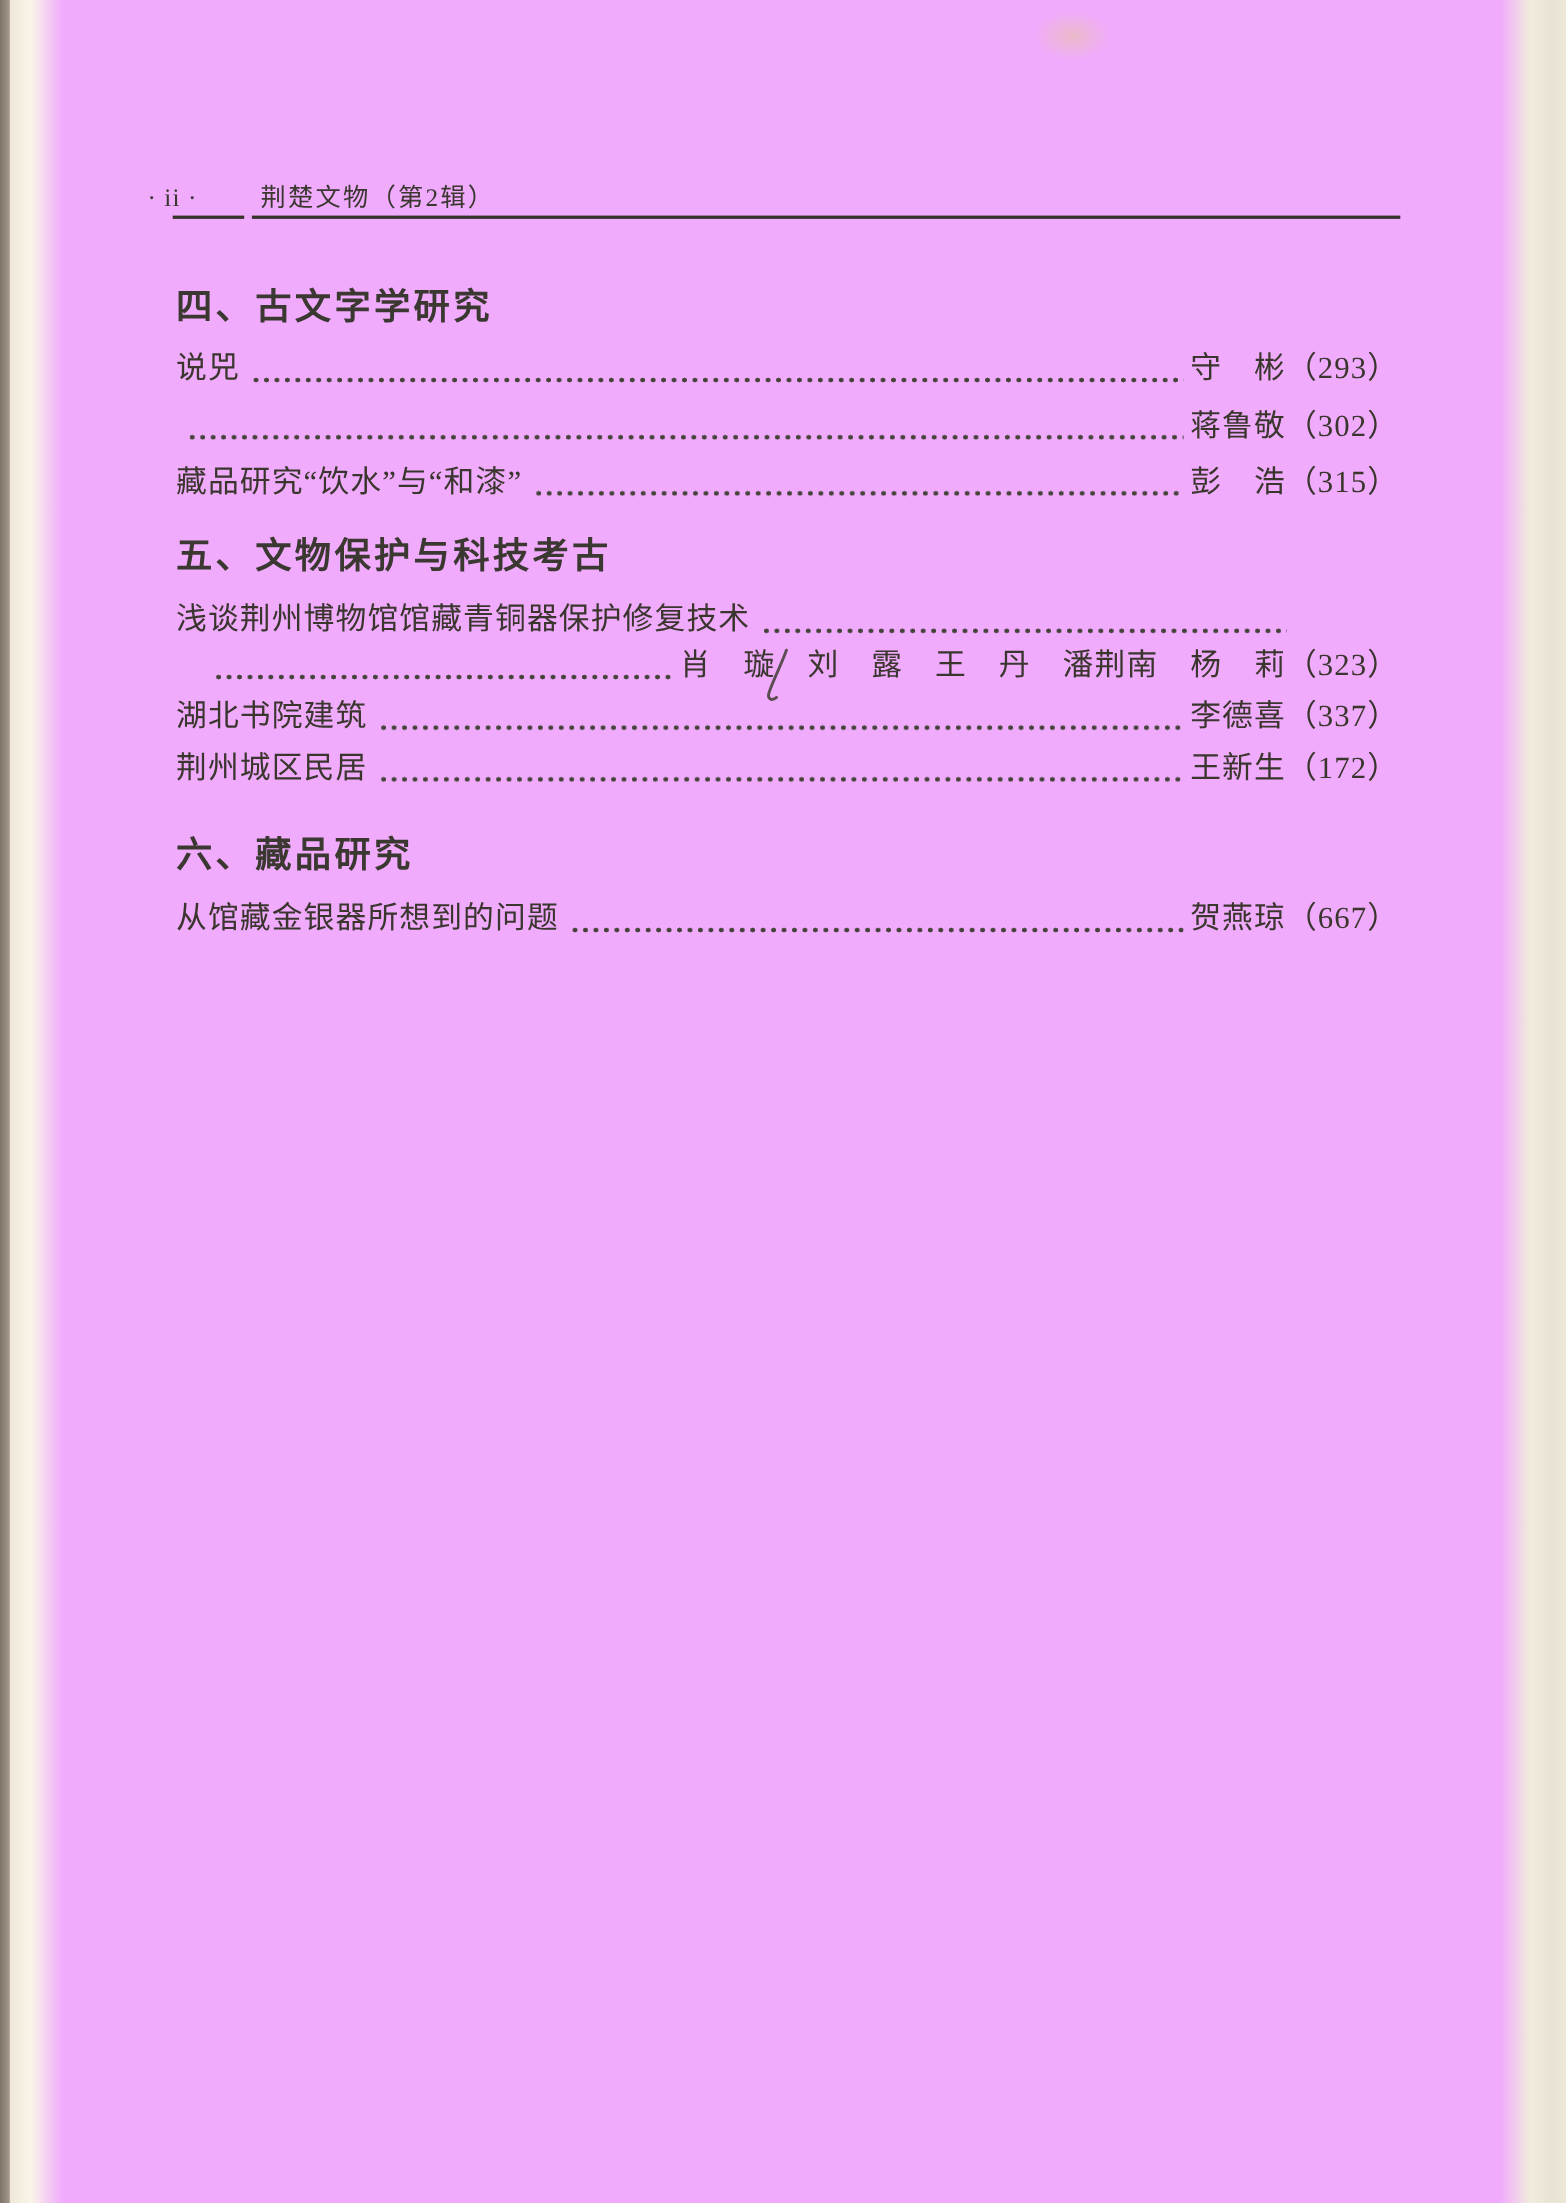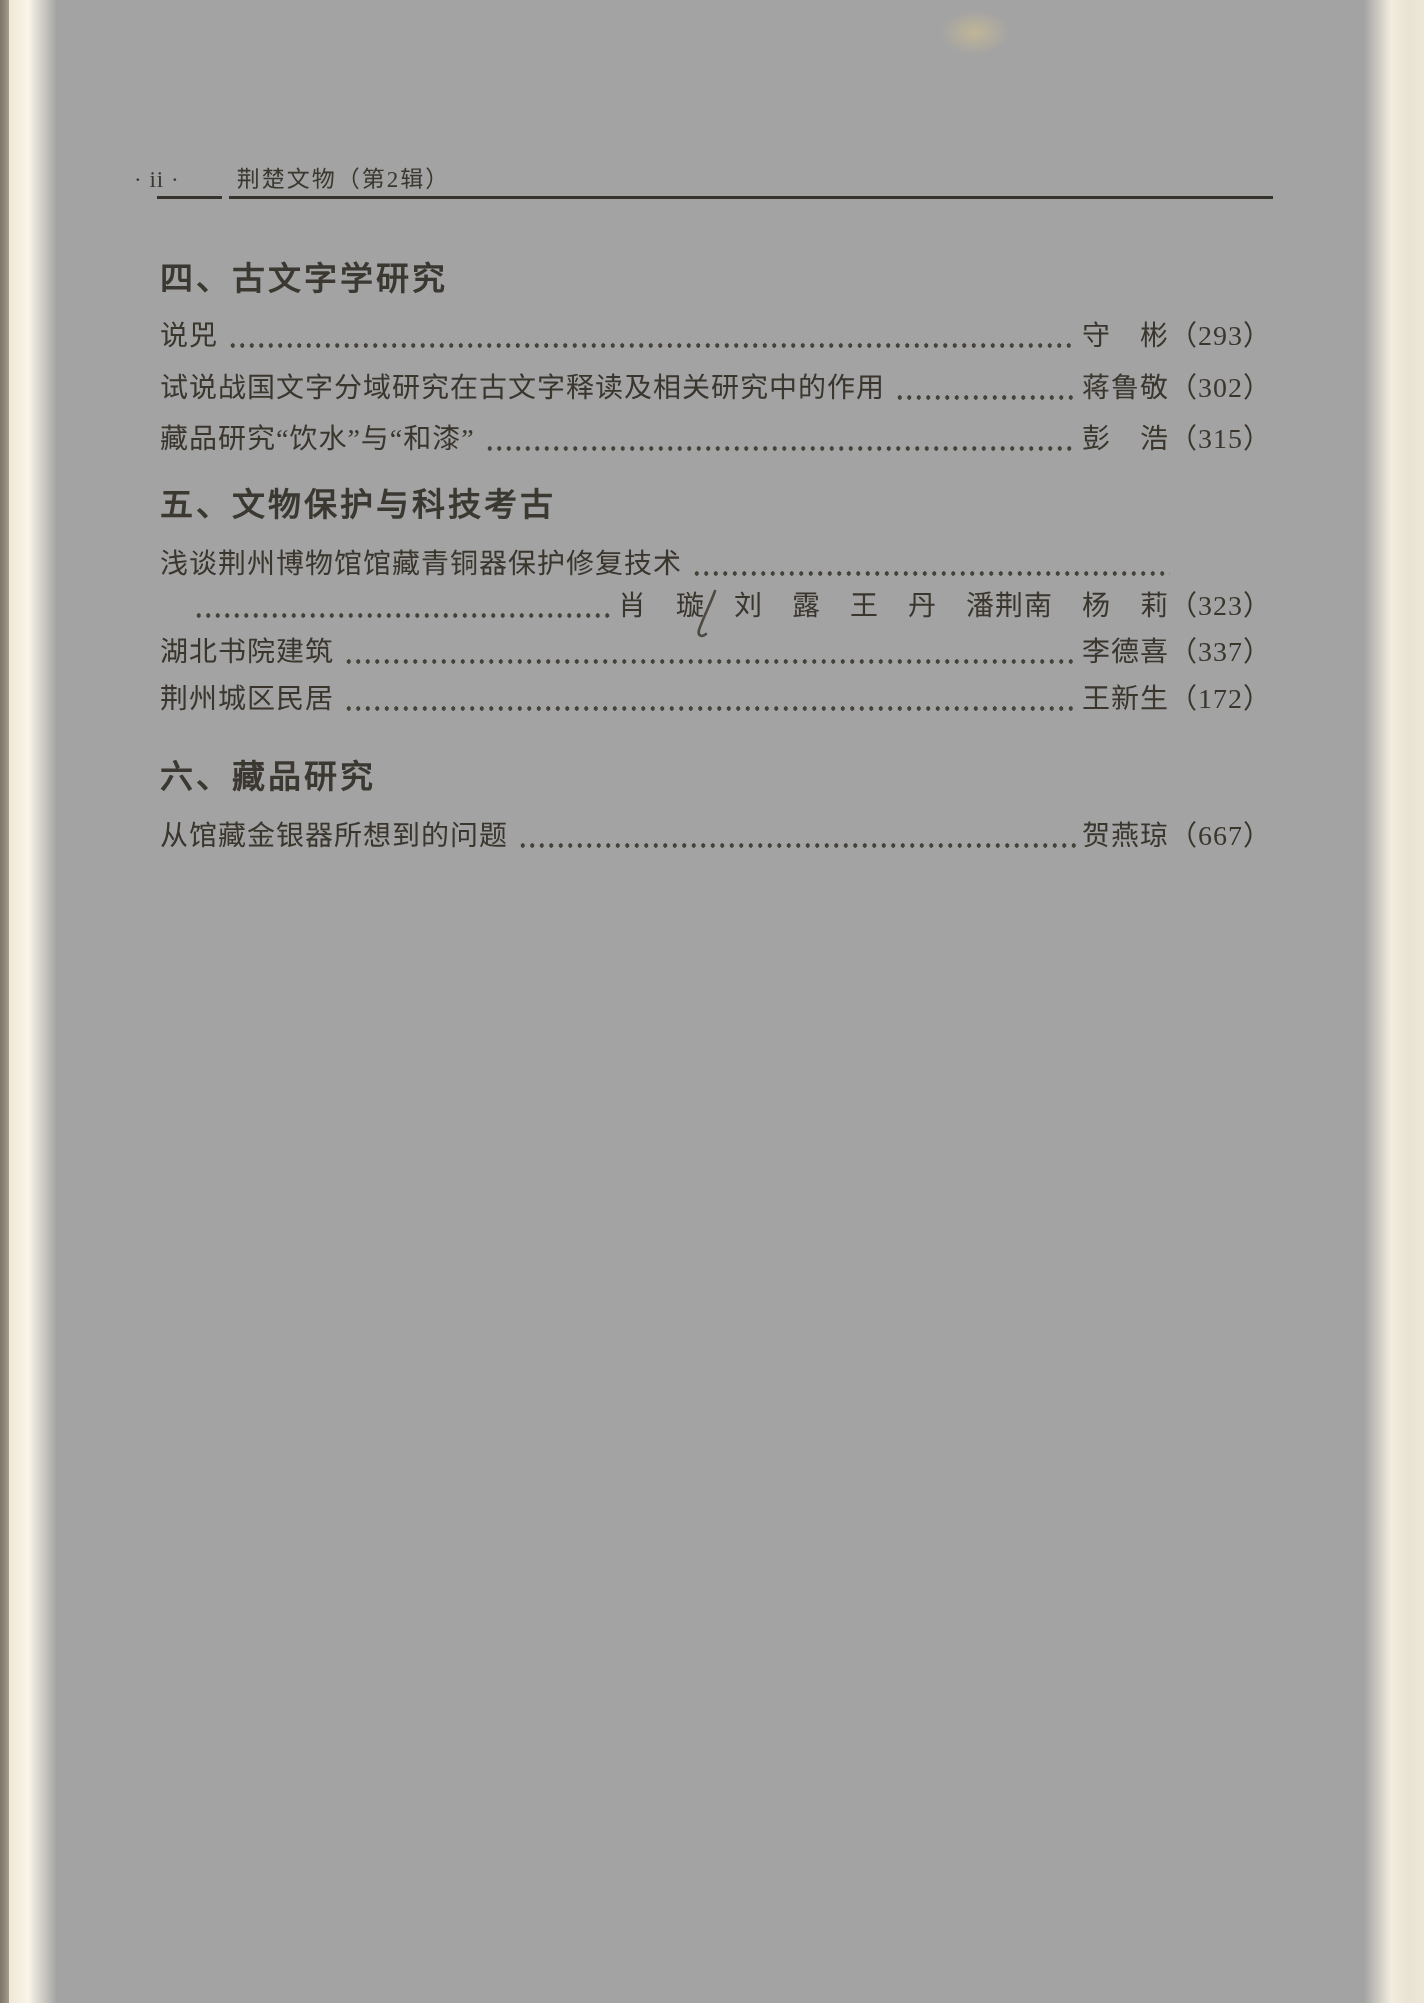--- a/index.html
+++ b/index.html
@@ -1,19 +1,19 @@
 <!DOCTYPE html>
 <html lang="zh-CN"><head>
 <meta charset="utf-8">
 <style>
   html,body{margin:0;padding:0;background:#ccc;}
   .scan{
     position:relative;
     width:1424px;height:2003px;
-    background:#a3a3a3;
+    background:#f0abfc;
     overflow:hidden;
     font-family:"Liberation Serif","DejaVu Serif",serif;
     color:#37342c;
   }
   
   .binding{
     position:absolute;left:0;top:0;width:9px;height:2003px;
     background:linear-gradient(90deg,#7c7468,#948b7e 60%,#a79d8f);
   }
   .left-sliver{
@@ -87,21 +87,20 @@
 
     <h2 class="sec" style="top:252px">四、古文字学研究</h2>
 
     <div class="row" style="top:322px">
       <span class="t">说兕</span>
       <span class="leader"></span>
       <span class="a">守　彬（293）</span>
     </div>
 
     <div class="row" style="top:374px">
-      <span class="t">试说战国文字分域研究在古文字释读及相关研究中的作用</span>
       <span class="leader"></span>
       <span class="a">蒋鲁敬（302）</span>
     </div>
 
     <div class="row" style="top:425px">
       <span class="t">藏品研究“饮水”与“和漆”</span>
       <span class="leader"></span>
       <span class="a">彭　浩（315）</span>
     </div>
 

